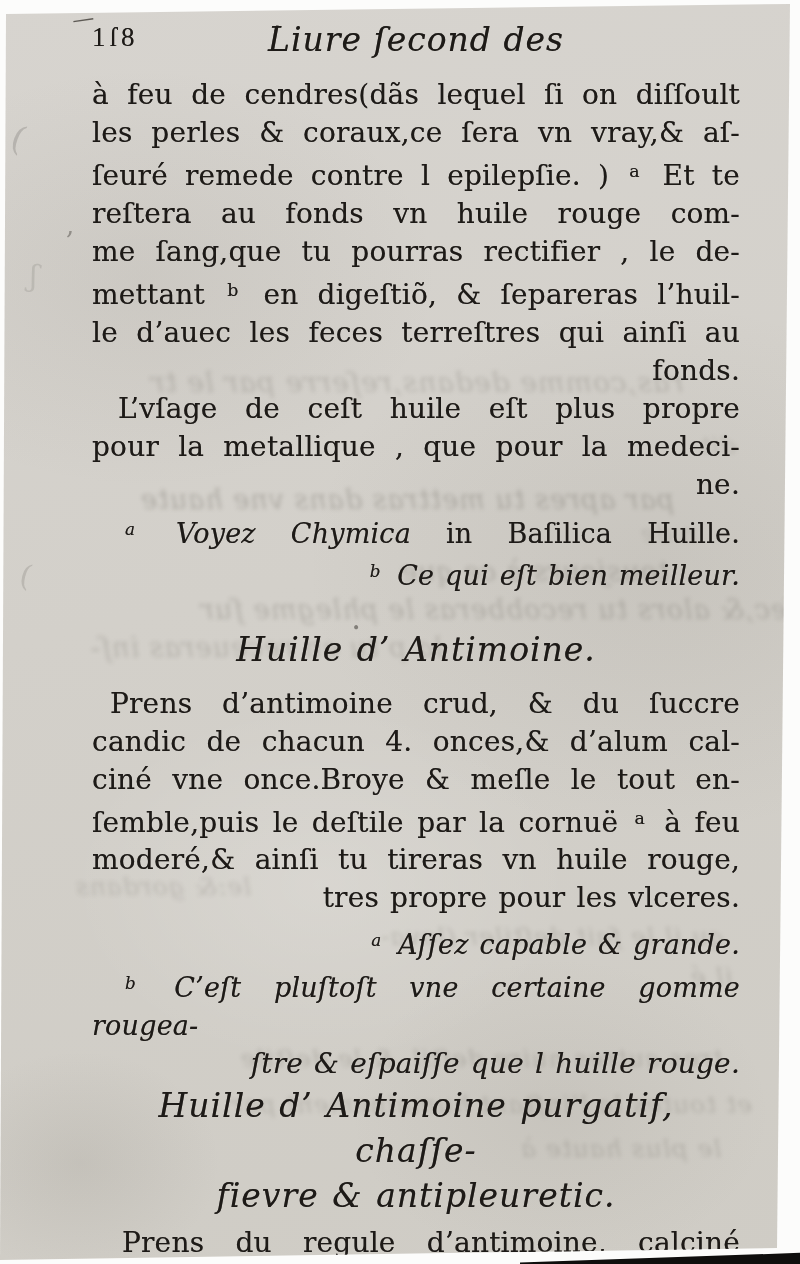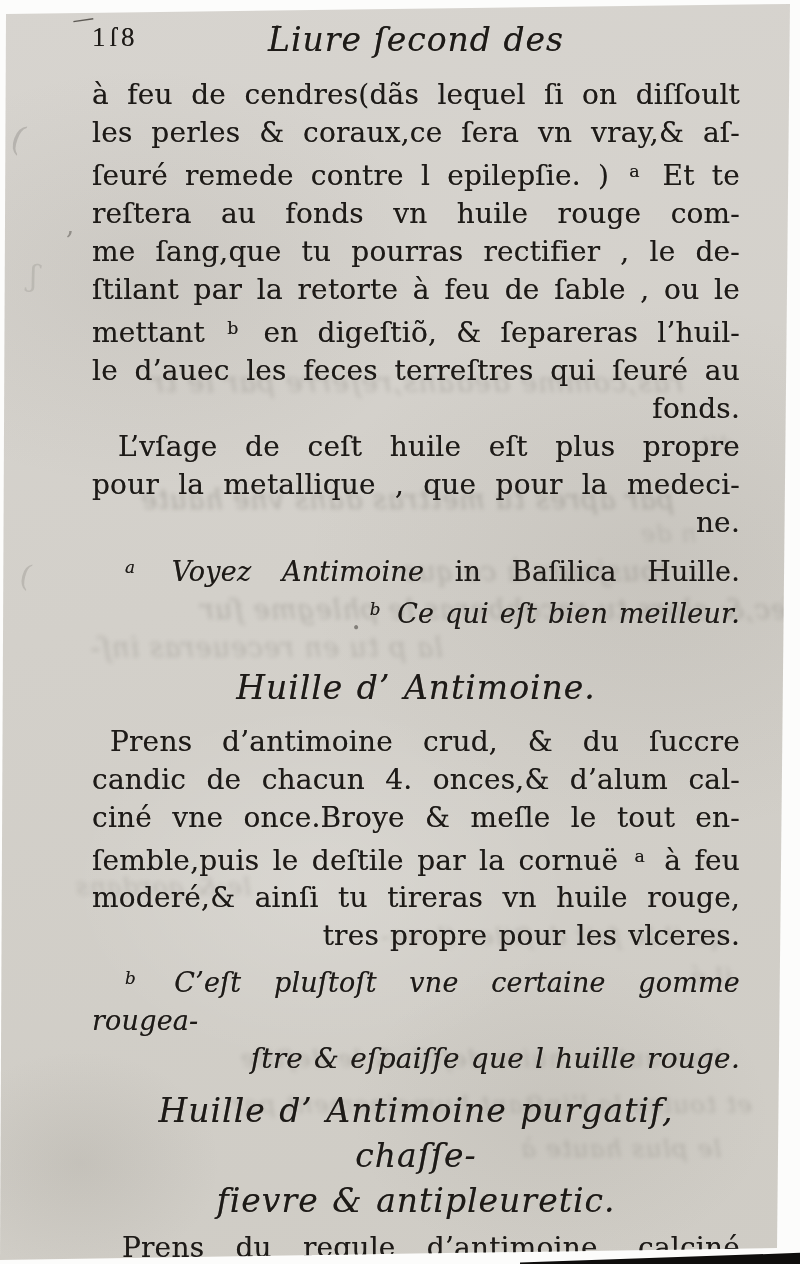--- a/index.html
+++ b/index.html
@@ -46,21 +46,21 @@
   .ind{text-indent:26px;}
   .ind2{text-indent:18px;}
   .ind3{text-indent:30px;}
   .fn{padding-left:30px;font-size:27px;}
   .fn.j{padding-left:0;text-indent:30px;}
   .sup{font-size:62%;vertical-align:0.45em;padding:0 6px 0 3px;letter-spacing:0;}
   .fn1{margin-top:6px;}
   .h1{margin-top:32px;margin-bottom:12px;}
   .h1 .ln{font-size:33px;line-height:46px;letter-spacing:1px;}
   .fn2{margin-top:4px;}
-  .h2{margin-top:10px;}
+  .h2{}
   .h2 .ln{font-size:33px;line-height:45px;letter-spacing:1px;}
   .p4{margin-top:6px;}
 </style>
 </head>
 <body>
 
 <div class="page">
   <div class="paper">
 
     <div class="ghost-layer">
@@ -93,46 +93,46 @@
       <span class="running-title">Liure ſecond des</span>
     </div>
 
     <div class="body">
       <div class="p1">
           <div class="ln j"><span>à feu de cendres(dãs lequel ſi on diſſoult</span></div>
           <div class="ln j"><span>les perles &amp; coraux,ce ſera vn vray,&amp; aſ-</span></div>
           <div class="ln j"><span>ſeuré remede contre l epilepſie. ) </span><span class="sup">a</span><span> Et te</span></div>
           <div class="ln j"><span>reſtera au fonds vn huile rouge com-</span></div>
           <div class="ln j"><span>me ſang,que tu pourras rectifier , le de-</span></div>
-          <div class="ln j"><span>ſtilant par la retorte à feu de ſable , ou le</span></div>
           <div class="ln j"><span>mettant </span><span class="sup">b</span><span> en digeſtiõ, &amp; ſepareras l’huil-</span></div>
-          <div class="ln j"><span>le d’auec les feces terreſtres qui ſeuré au</span></div>
+          <div class="ln j"><span>le d’auec les feces terreſtres qui ainſi au</span></div>
           <div class="ln "><span>fonds.</span></div>
         </div>
       <div class="p2">
           <div class="ln j ind"><span>L’vſage de ceſt huile eſt plus propre</span></div>
           <div class="ln j"><span>pour la metallique , que pour la medeci-</span></div>
           <div class="ln "><span>ne.</span></div>
         </div>
       <div class="fn1">
-          <div class="ln fn j"><span class="it sup">a</span><span class="it"> Voyez Antimoine</span><span> in Baſilica Huille.</span></div>
+          <div class="ln fn j"><span class="it sup">a</span><span class="it"> Voyez Chymica</span><span> in Baſilica Huille.</span></div>
           <div class="ln fn"><span class="it sup">b</span><span class="it"> Ce qui eſt bien meilleur.</span></div>
         </div>
       <div class="h1">
           <div class="ln ctr it"><span>Huille d’ Antimoine.</span></div>
         </div>
       <div class="p3">
           <div class="ln j ind2"><span>Prens d’antimoine crud, &amp; du ſuccre</span></div>
           <div class="ln j"><span>candic de chacun 4. onces,&amp; d’alum cal-</span></div>
           <div class="ln j"><span>ciné vne once.Broye &amp; meſle le tout en-</span></div>
           <div class="ln j"><span>ſemble,puis le deſtile par la cornuë </span><span class="sup">a</span><span> à feu</span></div>
           <div class="ln j"><span>moderé,&amp; ainſi tu tireras vn huile rouge,</span></div>
           <div class="ln "><span>tres propre pour les vlceres.</span></div>
         </div>
       <div class="fn2">
+          <div class="ln fn"><span class="it sup">a</span><span class="it"> Aſſez capable &amp; grande.</span></div>
           <div class="ln fn j"><span class="it sup">b</span><span class="it"> C’eſt pluſtoſt vne certaine gomme rougea-</span></div>
           <div class="ln it"><span>ſtre &amp; eſpaiſſe que l huille rouge.</span></div>
         </div>
       <div class="h2">
           <div class="ln ctr it"><span>Huille d’ Antimoine purgatif, chaſſe-</span></div>
           <div class="ln ctr it"><span>fievre &amp; antipleuretic.</span></div>
         </div>
       <div class="p4">
           <div class="ln j ind3"><span>Prens du regule d’antimoine, calciné</span></div>
         </div>

